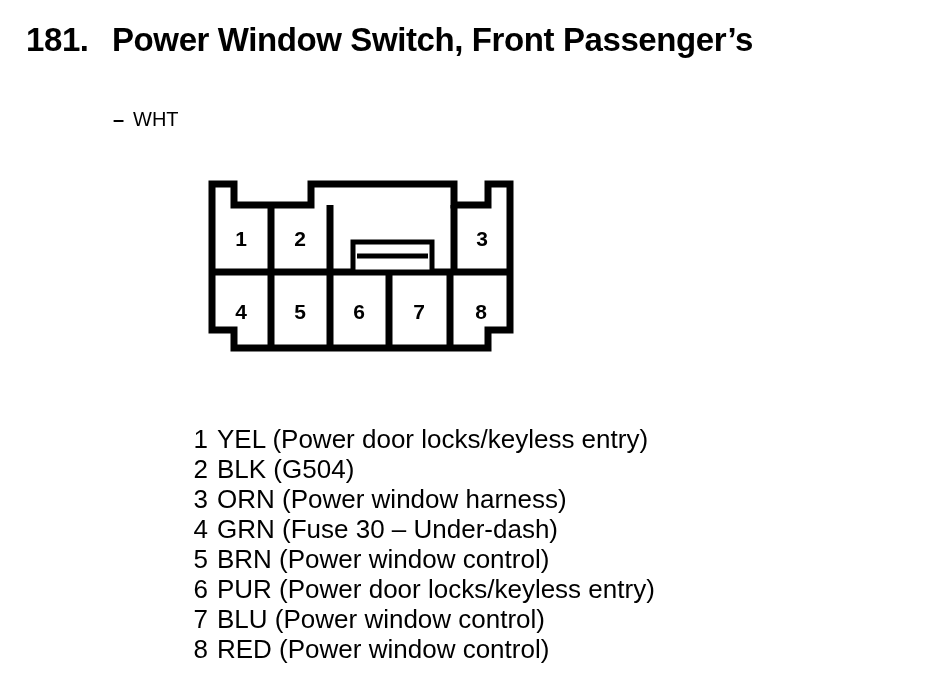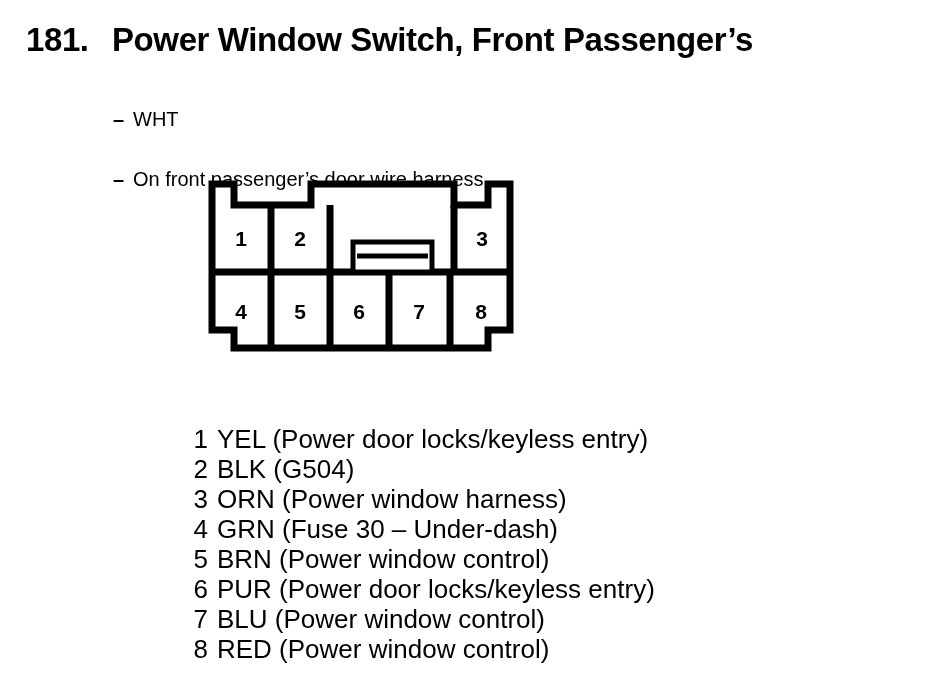--- a/index.html
+++ b/index.html
@@ -102,23 +102,20 @@
 <body>
 
 <div class="page-title">
   <span class="num">181.</span><span>Power Window Switch, Front Passenger’s</span>
 </div>
 
 <ul class="attr-list">
   <li>
     <span class="dash">–</span><span>WHT</span>
   </li>
-  <li>
-    <span class="dash">–</span><span>On front passenger’s door wire harness</span>
-  </li>
 </ul>
 
 <div class="connector">
   <svg viewBox="0 0 312 172" xmlns="http://www.w3.org/2000/svg">
 
     <path fill="#ffffff" stroke="#000000" stroke-width="7" stroke-linejoin="miter" d="M 7,4
              L 29,4
              L 29,25
              L 106,25
              L 106,4

